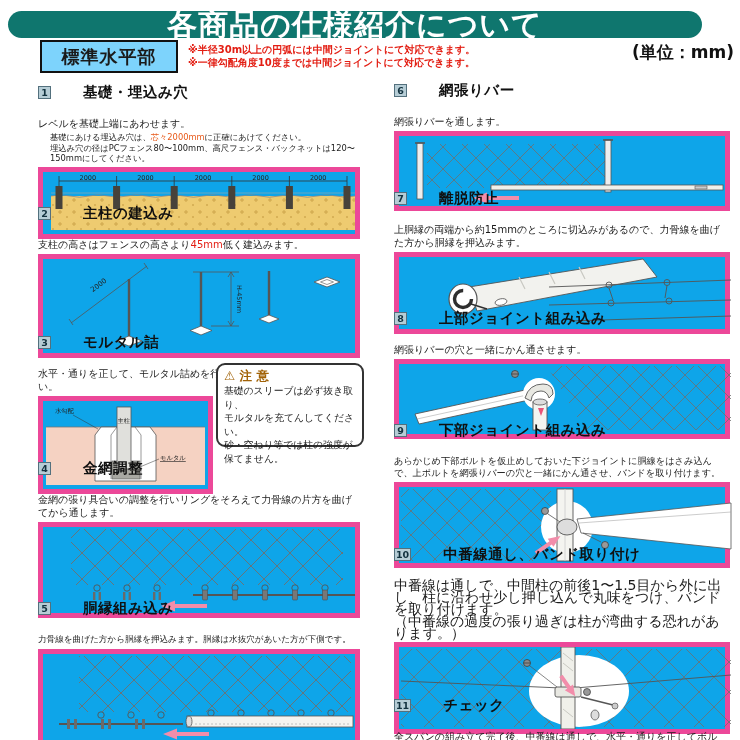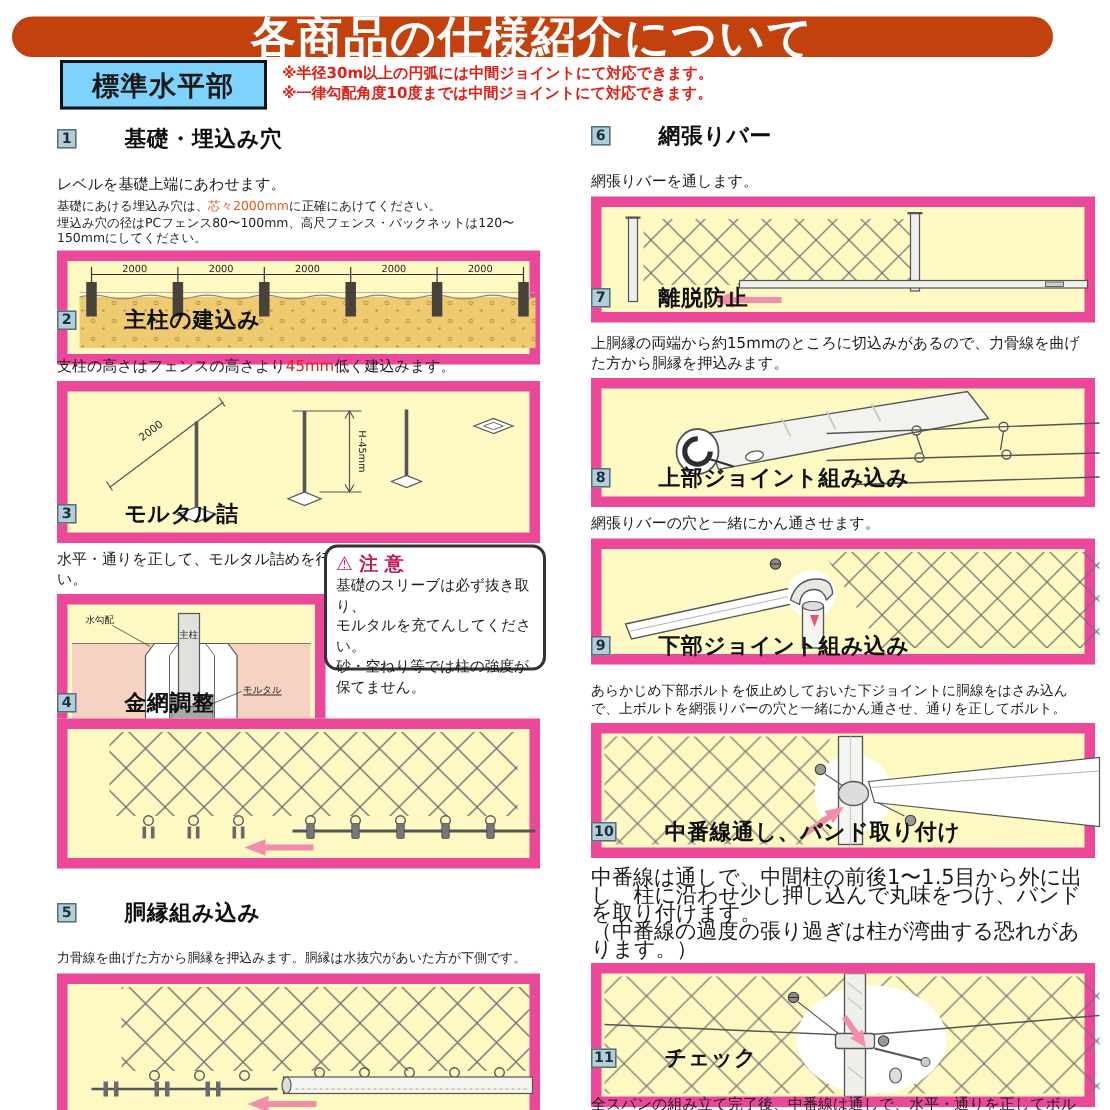--- a/index.html
+++ b/index.html
@@ -1,48 +1,49 @@
 <!DOCTYPE html>
 <html><head>
 <meta charset="utf-8">
 <style>
   html,body{margin:0;padding:0;background:#fff;}
   .page{position:relative;width:740px;height:740px;background:#fff;overflow:hidden;
         font-family:"DejaVu Sans","Liberation Sans",sans-serif;color:#1a1a1a;}
   
-  .banner{position:absolute;left:8px;top:11px;width:694px;height:27px;border-radius:14px;background:#c2410c;}
+  .banner{position:absolute;left:8px;top:11px;width:694px;height:27px;border-radius:14px;background:#0f766e;}
   .banner-title{position:absolute;left:0;right:0;top:-6px;text-align:center;font-size:30px;font-weight:bold;color:#fff;letter-spacing:1px;white-space:nowrap;}
   .unit{position:absolute;right:6px;top:41px;font-size:17px;font-weight:bold;color:#111;}
   .cat-box{position:absolute;left:40px;top:40px;width:134px;height:29px;border:2.5px solid #111;display:flex;align-items:center;justify-content:center;font-size:18px;font-weight:bold;letter-spacing:1px;background:#7dd3fc;}
   .head-notes{position:absolute;left:188px;top:43px;font-size:10px;font-weight:bold;color:#e31e13;line-height:13px;white-space:nowrap;}
   
   .sec{position:absolute;}
   .h{display:flex;align-items:center;gap:4px;height:16px;}
   .num{min-width:13px;height:13px;padding:0 1px;background:#b6cdd6;border:1px solid #53707d;color:#13323f;
        font-size:9.5px;font-weight:bold;display:flex;align-items:center;justify-content:center;box-sizing:border-box;flex:none;}
   .ttl{font-size:14.5px;font-weight:bold;color:#101010;letter-spacing:0.5px;white-space:nowrap;margin-left:28px;}
   .desc{font-size:10px;line-height:13px;margin-top:17px;color:#1a1a1a;font-weight:500;}
   .desc .red{color:#e31e13;}
-  .small{font-size:8.3px;line-height:10.5px;margin-top:2px;color:#222;}
+  .small{font-size:8.3px;line-height:10.5px;margin-top:2px;color:#222;margin-left:12px;}
   .small .redo{color:#e85a1a;}
-  .dbox{border:7px solid #ec4899;margin-top:3px;background:#fef9c3;line-height:0;}
+  .dbox{border:5px solid #ec4899;margin-top:3px;background:#0ea5e9;line-height:0;}
   .warn{position:absolute;left:178px;top:29px;width:132px;height:74px;border:2px solid #333;border-radius:9px;padding:3px 6px;background:#fff;line-height:0;}
-  .warn-t{font-size:12.5px;font-weight:bold;line-height:16px;color:#be185d;}
+  .warn-t{font-size:12.5px;font-weight:bold;line-height:16px;color:#a16207;}
   .warn-l{font-size:9.8px;line-height:13.5px;color:#1a1a1a;}
   svg{display:block;}
   svg text{font-family:"DejaVu Sans","Liberation Sans",sans-serif;fill:#222;}
 </style>
 </head>
 <body>
 
 <div class="page">
 
   <div class="banner">
     <div class="banner-title">各商品の仕様紹介について</div>
   </div>
+  <div class="unit">(単位：mm)</div>
   <div class="cat-box">標準水平部</div>
   <div class="head-notes">
     <div>※半径30m以上の円弧には中間ジョイントにて対応できます。</div>
     <div>※一律勾配角度10度までは中間ジョイントにて対応できます。</div>
   </div>
 
   <div class="sec" style="left:38px;top:84px;width:322px">
     <div class="h">
       <span class="num">1</span>
       <span class="ttl">基礎・埋込み穴</span>
@@ -142,20 +143,21 @@
       <div class="warn-l">砂・空ねり等では柱の強度が</div>
       <div class="warn-l">保てません。</div>
     </div>
   </div>
 
   <div class="sec" style="left:38px;top:460px;width:322px">
     <div class="h">
       <span class="num">4</span>
       <span class="ttl">金網調整</span>
     </div>
+    <div class="desc">金網の張り具合いの調整を行いリングをそろえて力骨線の片方を曲げてから通します。</div>
     <div class="dbox">
       <svg width="320" height="86" viewBox="0 0 320 86">
         <defs>
           <pattern id="m4" width="26" height="26" patternUnits="userSpaceOnUse">
             <path d="M0 13 L13 0 L26 13 L13 26 Z" fill="none" stroke="#6f6f6f" stroke-width="0.9"></path>
           </pattern>
         </defs>
         <rect x="28" y="2" width="272" height="56" fill="url(#m4)"></rect>
         <g stroke="#555" stroke-width="0.9" fill="none">
           <circle cx="54" cy="61" r="3.2"></circle>
@@ -307,21 +309,21 @@
         <path d="M139 44 l3 8 l3 -8 Z" fill="#e8557a"></path>
       </svg>
     </div>
   </div>
 
   <div class="sec" style="left:394px;top:422px;width:336px">
     <div class="h">
       <span class="num">9</span>
       <span class="ttl">下部ジョイント組み込み</span>
     </div>
-    <div class="desc" style="font-size:9.2px;line-height:12px">あらかじめ下部ボルトを仮止めしておいた下ジョイントに胴線をはさみ込んで、上ボルトを網張りバーの穴と一緒にかん通させ、通りを正してボルト。</div>
+    <div class="desc" style="font-size:9.2px;line-height:12px">あらかじめ下部ボルトを仮止めしておいた下ジョイントに胴線をはさみ込んで、上ボルトを網張りバーの穴と一緒にかん通させ、バンドを取り付けます。</div>
     <div class="dbox">
       <svg width="334" height="76" viewBox="0 0 334 76">
         <defs>
           <pattern id="m9" width="24" height="24" patternUnits="userSpaceOnUse">
             <path d="M0 12 L12 0 L24 12 L12 24 Z" fill="none" stroke="#6f6f6f" stroke-width="0.8"></path>
           </pattern>
         </defs>
         <rect x="2" y="2" width="150" height="72" fill="url(#m9)"></rect>
         <circle cx="168" cy="40" r="26" fill="#fff"></circle>
         <rect x="158" y="2" width="16" height="72" fill="#f4f4f0" stroke="#555" stroke-width="0.9"></rect>

